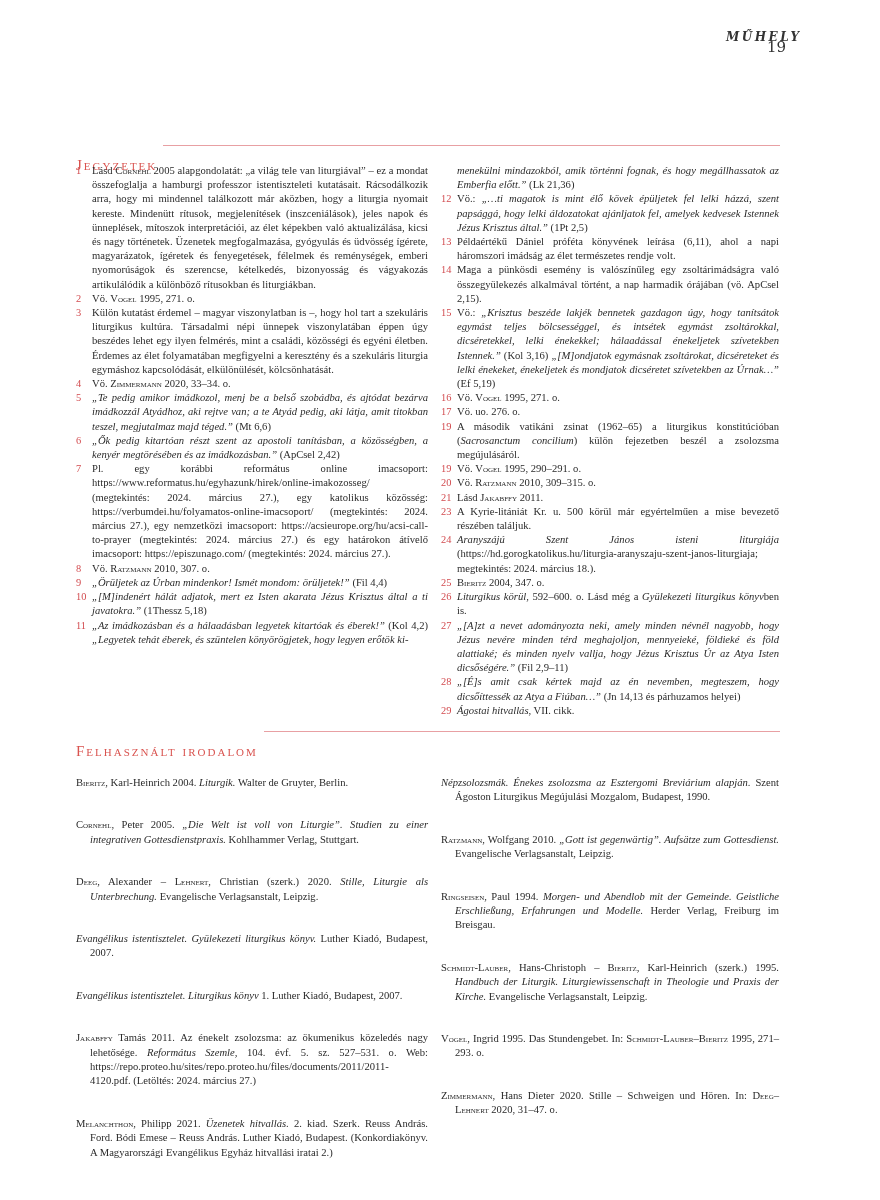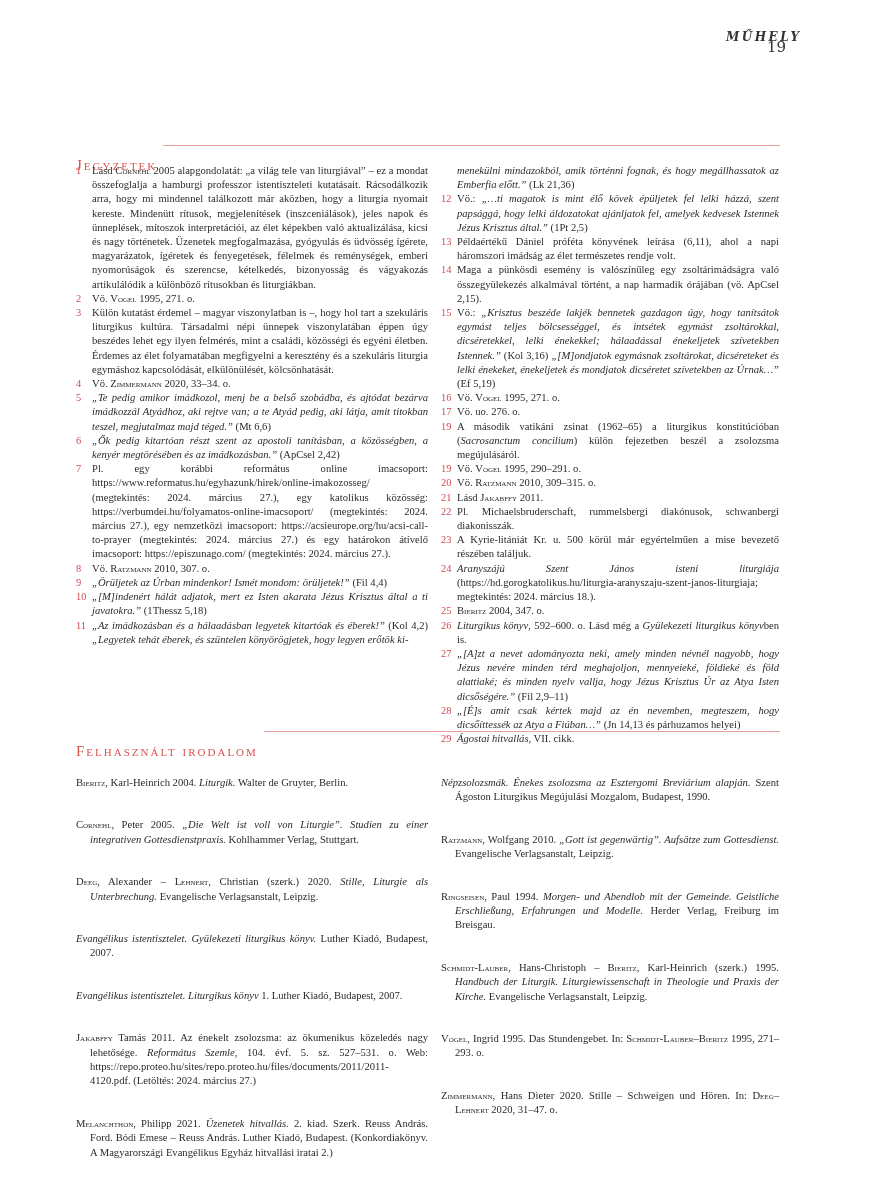--- a/index.html
+++ b/index.html
@@ -119,38 +119,34 @@
     </div>
     <div class="note">
       <span class="num">20</span>
       <span class="txt">Vö. <span class="sc">Ratzmann</span> 2010, 309–315. o.</span>
     </div>
     <div class="note">
       <span class="num">21</span>
       <span class="txt">Lásd <span class="sc">Jakabffy</span> 2011.</span>
     </div>
     <div class="note">
-      <span class="num">22</span>
-      <span class="txt">Pl. Michaelsbruderschaft, rummelsbergi diakónusok, schwanbergi diakonisszák.</span>
-    </div>
-    <div class="note">
       <span class="num">23</span>
       <span class="txt">A Kyrie-litániát Kr. u. 500 körül már egyértelműen a mise bevezető részében találjuk.</span>
     </div>
     <div class="note">
       <span class="num">24</span>
       <span class="txt"><i>Aranyszájú Szent János isteni liturgiája</i> (https://hd.gorogkatolikus.hu/liturgia-aranyszaju-szent-janos-liturgiaja; megtekintés: 2024. március 18.).</span>
     </div>
     <div class="note">
       <span class="num">25</span>
       <span class="txt"><span class="sc">Bieritz</span> 2004, 347. o.</span>
     </div>
     <div class="note">
       <span class="num">26</span>
-      <span class="txt"><i>Liturgikus könyv</i>, 592–600. o. Lásd még a <i>Gyülekezeti liturgikus könyv</i>ben is.</span>
+      <span class="txt"><i>Liturgikus körül</i>, 592–600. o. Lásd még a <i>Gyülekezeti liturgikus könyv</i>ben is.</span>
     </div>
     <div class="note">
       <span class="num">27</span>
       <span class="txt"><i>„[A]zt a nevet adományozta neki, amely minden névnél nagyobb, hogy Jézus nevére minden térd meghajoljon, mennyeieké, földieké és föld alattiaké; és minden nyelv vallja, hogy Jézus Krisztus Úr az Atya Isten dicsőségére.”</i> (Fil 2,9–11)</span>
     </div>
     <div class="note">
       <span class="num">28</span>
       <span class="txt"><i>„[É]s amit csak kértek majd az én nevemben, megteszem, hogy dicsőíttessék az Atya a Fiúban…”</i> (Jn 14,13 és párhuzamos helyei)</span>
     </div>
     <div class="note">

